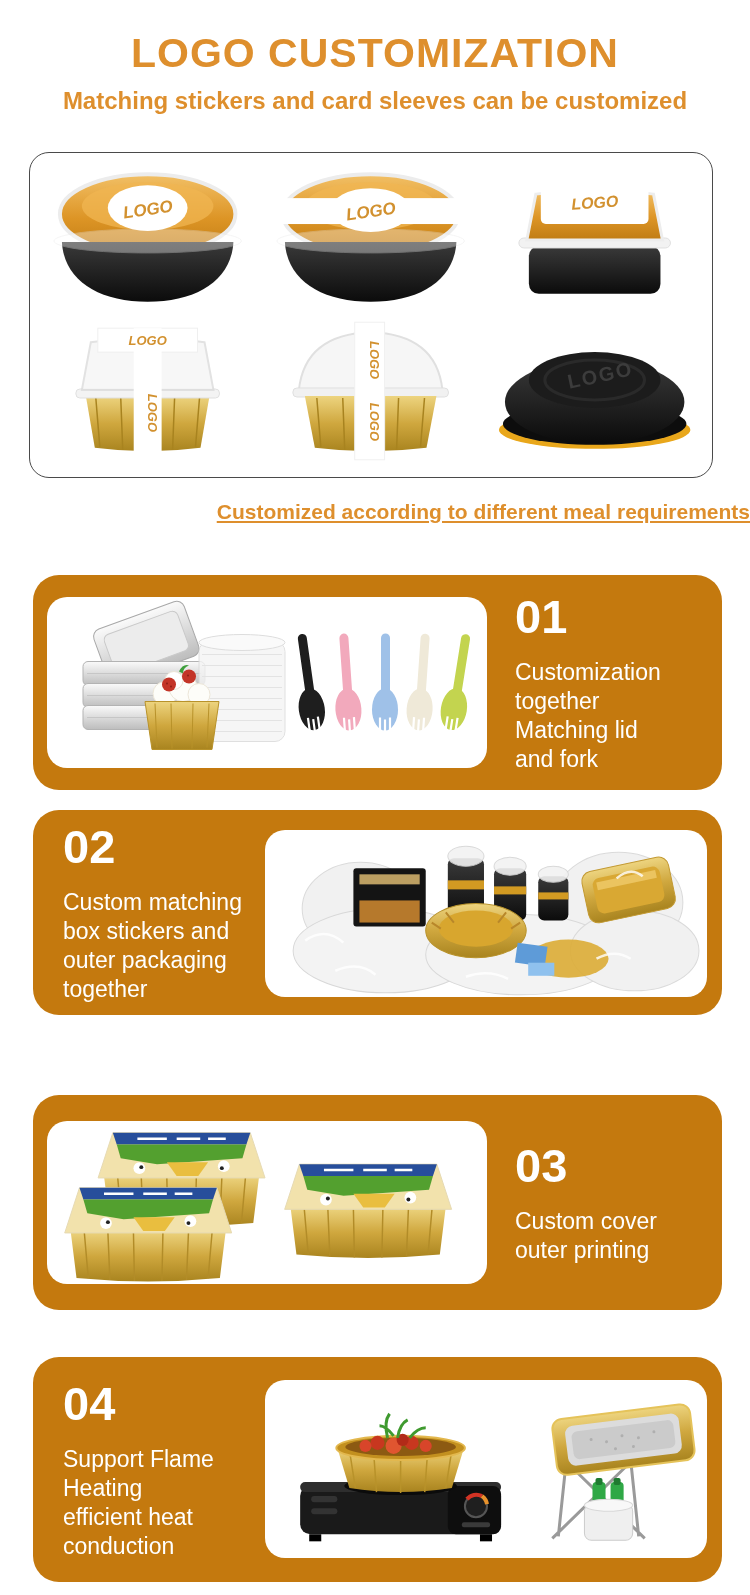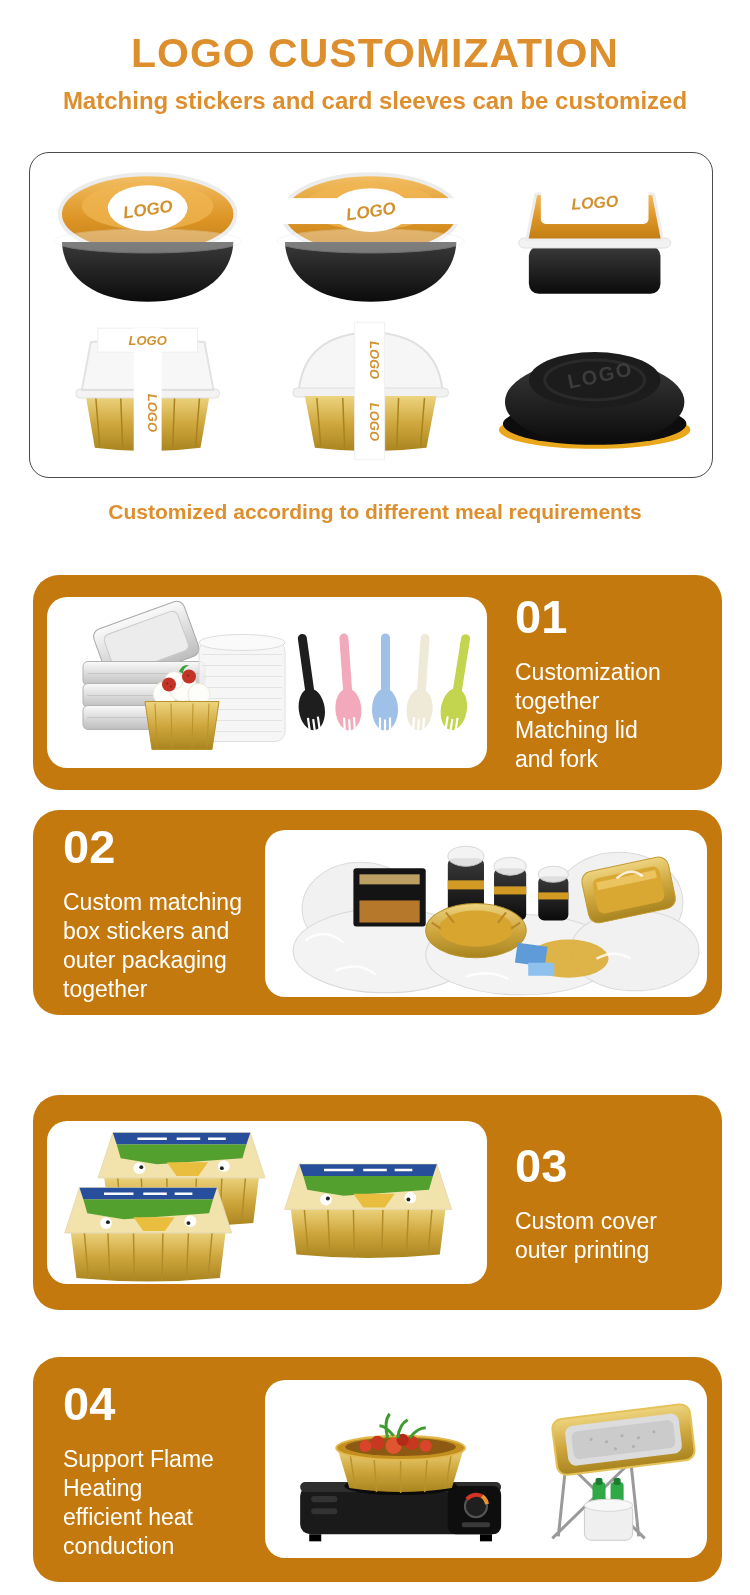--- a/index.html
+++ b/index.html
@@ -7,22 +7,22 @@
         font-family:"Liberation Sans",sans-serif;}
   .title{position:absolute;top:30px;left:0;right:0;text-align:center;
          font-size:41px;font-weight:700;letter-spacing:1px;color:var(--heading,#DE8F2D);}
   .subtitle{position:absolute;top:87px;left:0;right:0;text-align:center;
          font-size:24px;font-weight:700;color:var(--heading,#DE8F2D);}
   .showcase{position:absolute;left:29px;top:152px;width:684px;height:326px;
          border:1.5px solid #4a4a4a;border-radius:20px;background:#fff;box-sizing:border-box;
          display:grid;grid-template-columns:repeat(3,1fr);grid-template-rows:repeat(2,1fr);padding:6px;}
   .cell{display:flex;align-items:center;justify-content:center;overflow:hidden;}
   .cell svg{width:100%;height:100%;}
-  .mid-heading{position:absolute;top:500px;left:0;right:0;text-align:center;
-         font-size:21px;font-weight:700;color:var(--heading,#DE8F2D);}
+  .mid-heading{position:absolute;top:500px;left:0;right:0;text-align:right;
+         font-size:21px;font-weight:700;color:var(--heading,#DE8F2D);text-decoration:underline;}
   .banner{position:absolute;left:33px;width:689px;background:var(--banner,#C4790E);border-radius:26px;}
   #sec1{top:575px;height:215px;}
   #sec2{top:810px;height:205px;}
   #sec3{top:1095px;height:215px;}
   #sec4{top:1357px;height:225px;}
   .card{position:absolute;background:#fff;border-radius:20px;overflow:hidden;
         display:flex;align-items:center;justify-content:center;}
   #sec1 .card{left:14px;top:22px;width:440px;height:171px;}
   #sec2 .card{left:232px;top:20px;width:442px;height:167px;}
   #sec3 .card{left:14px;top:26px;width:440px;height:163px;}

